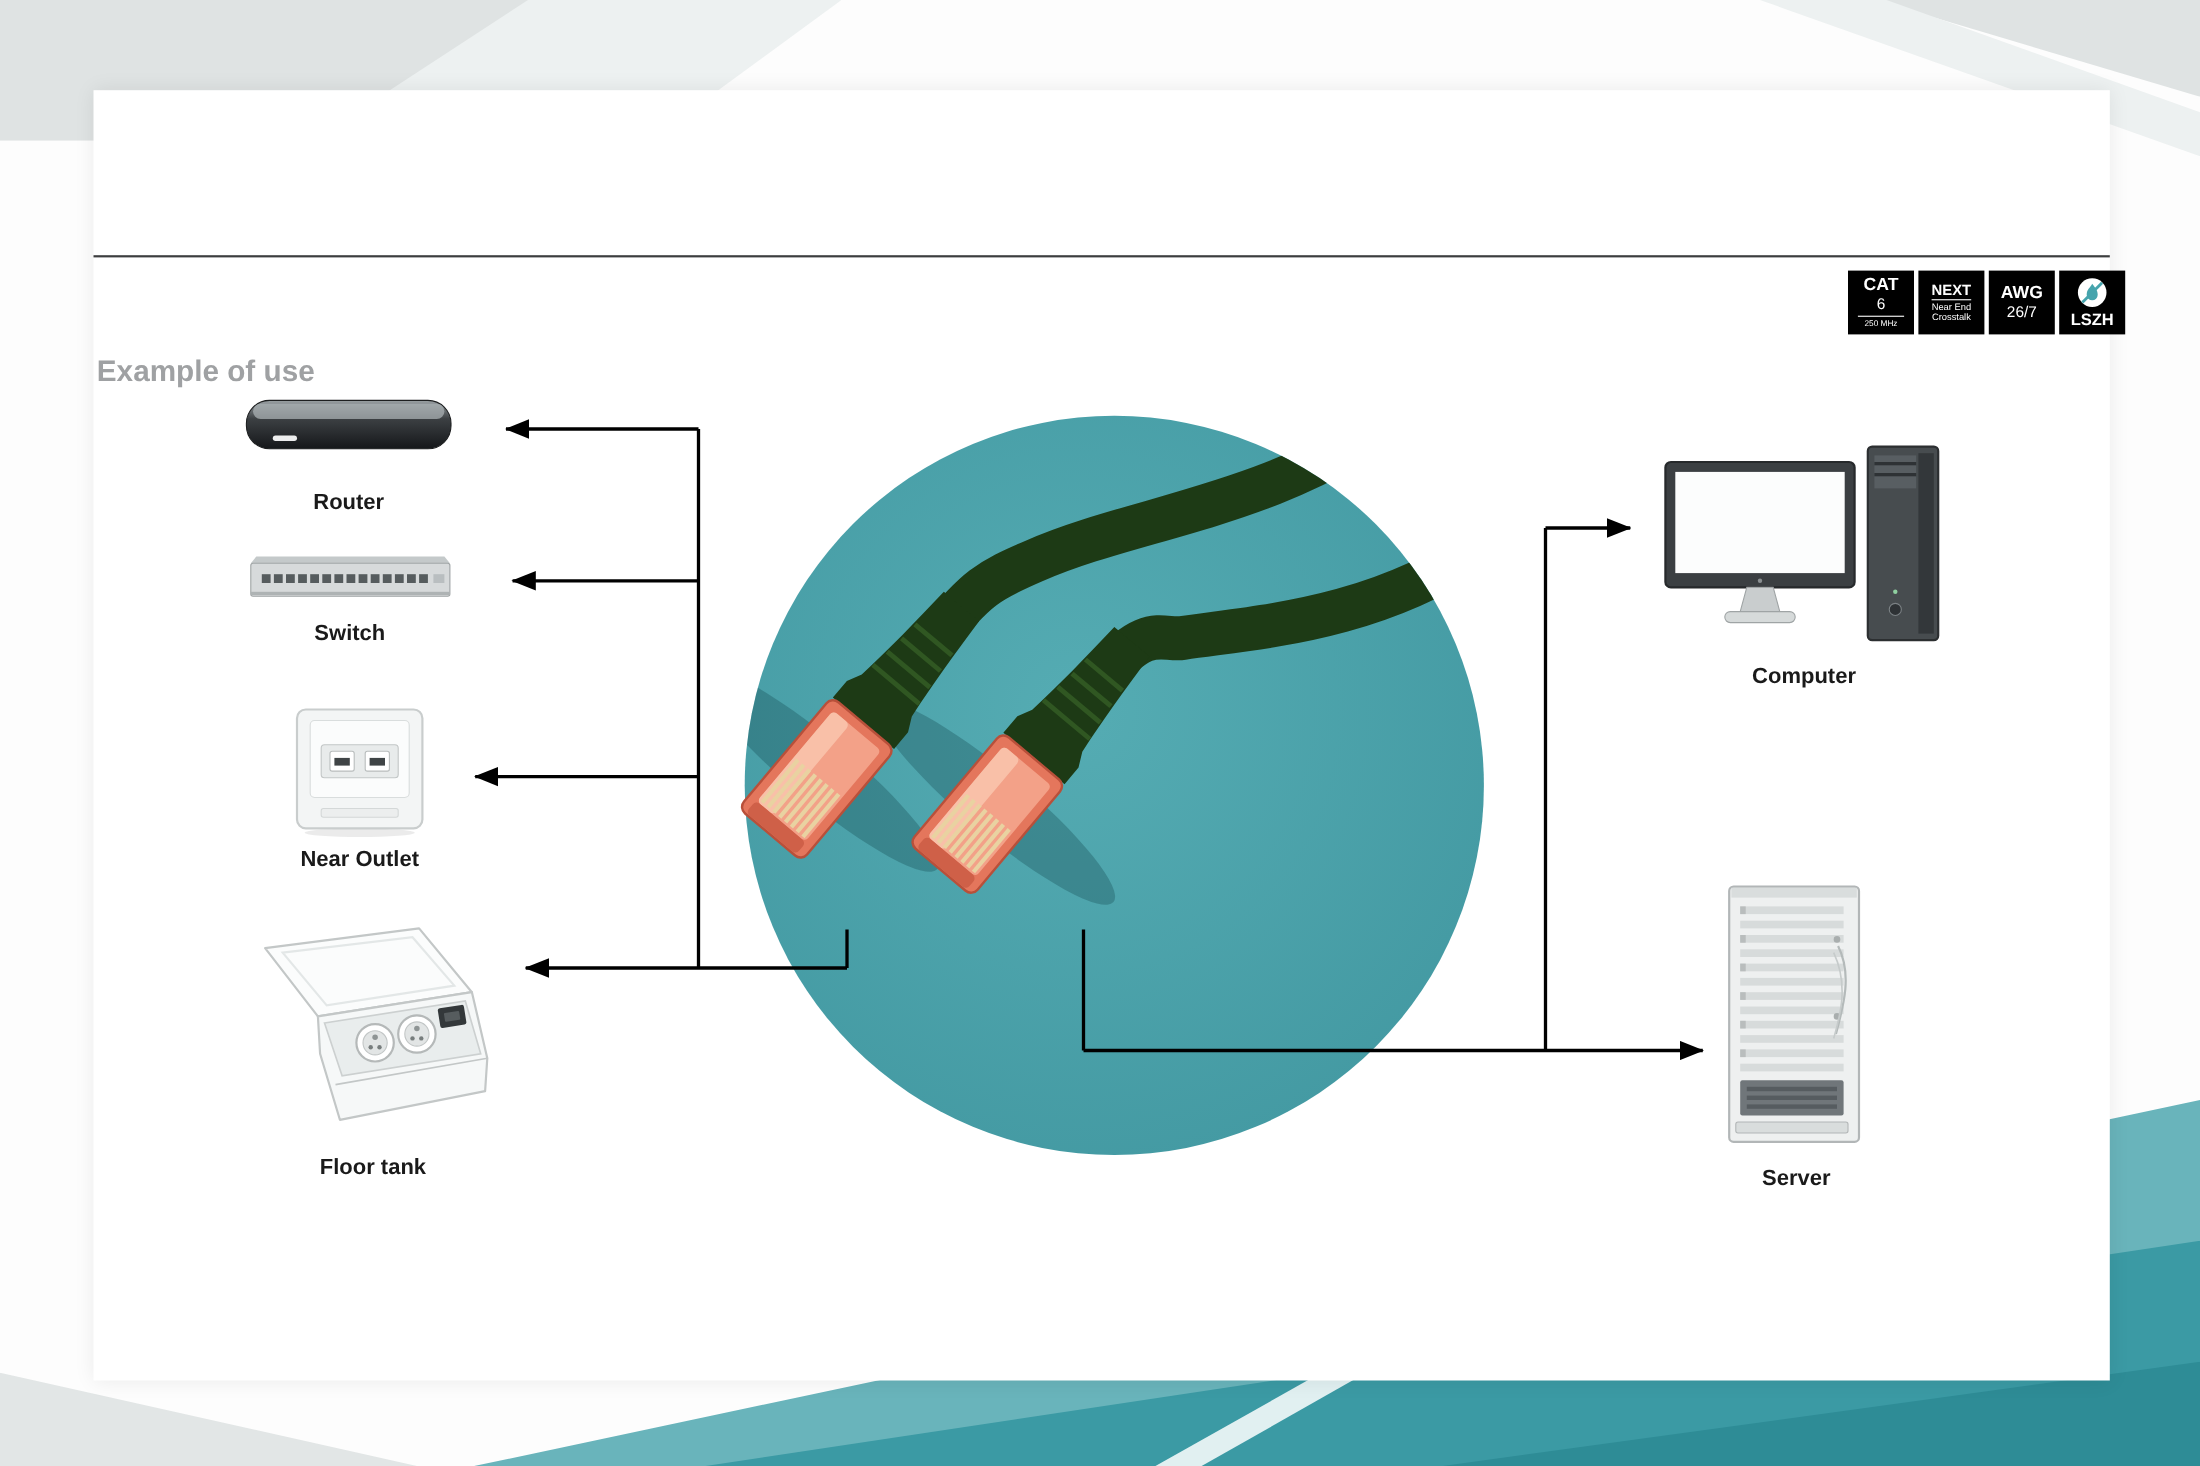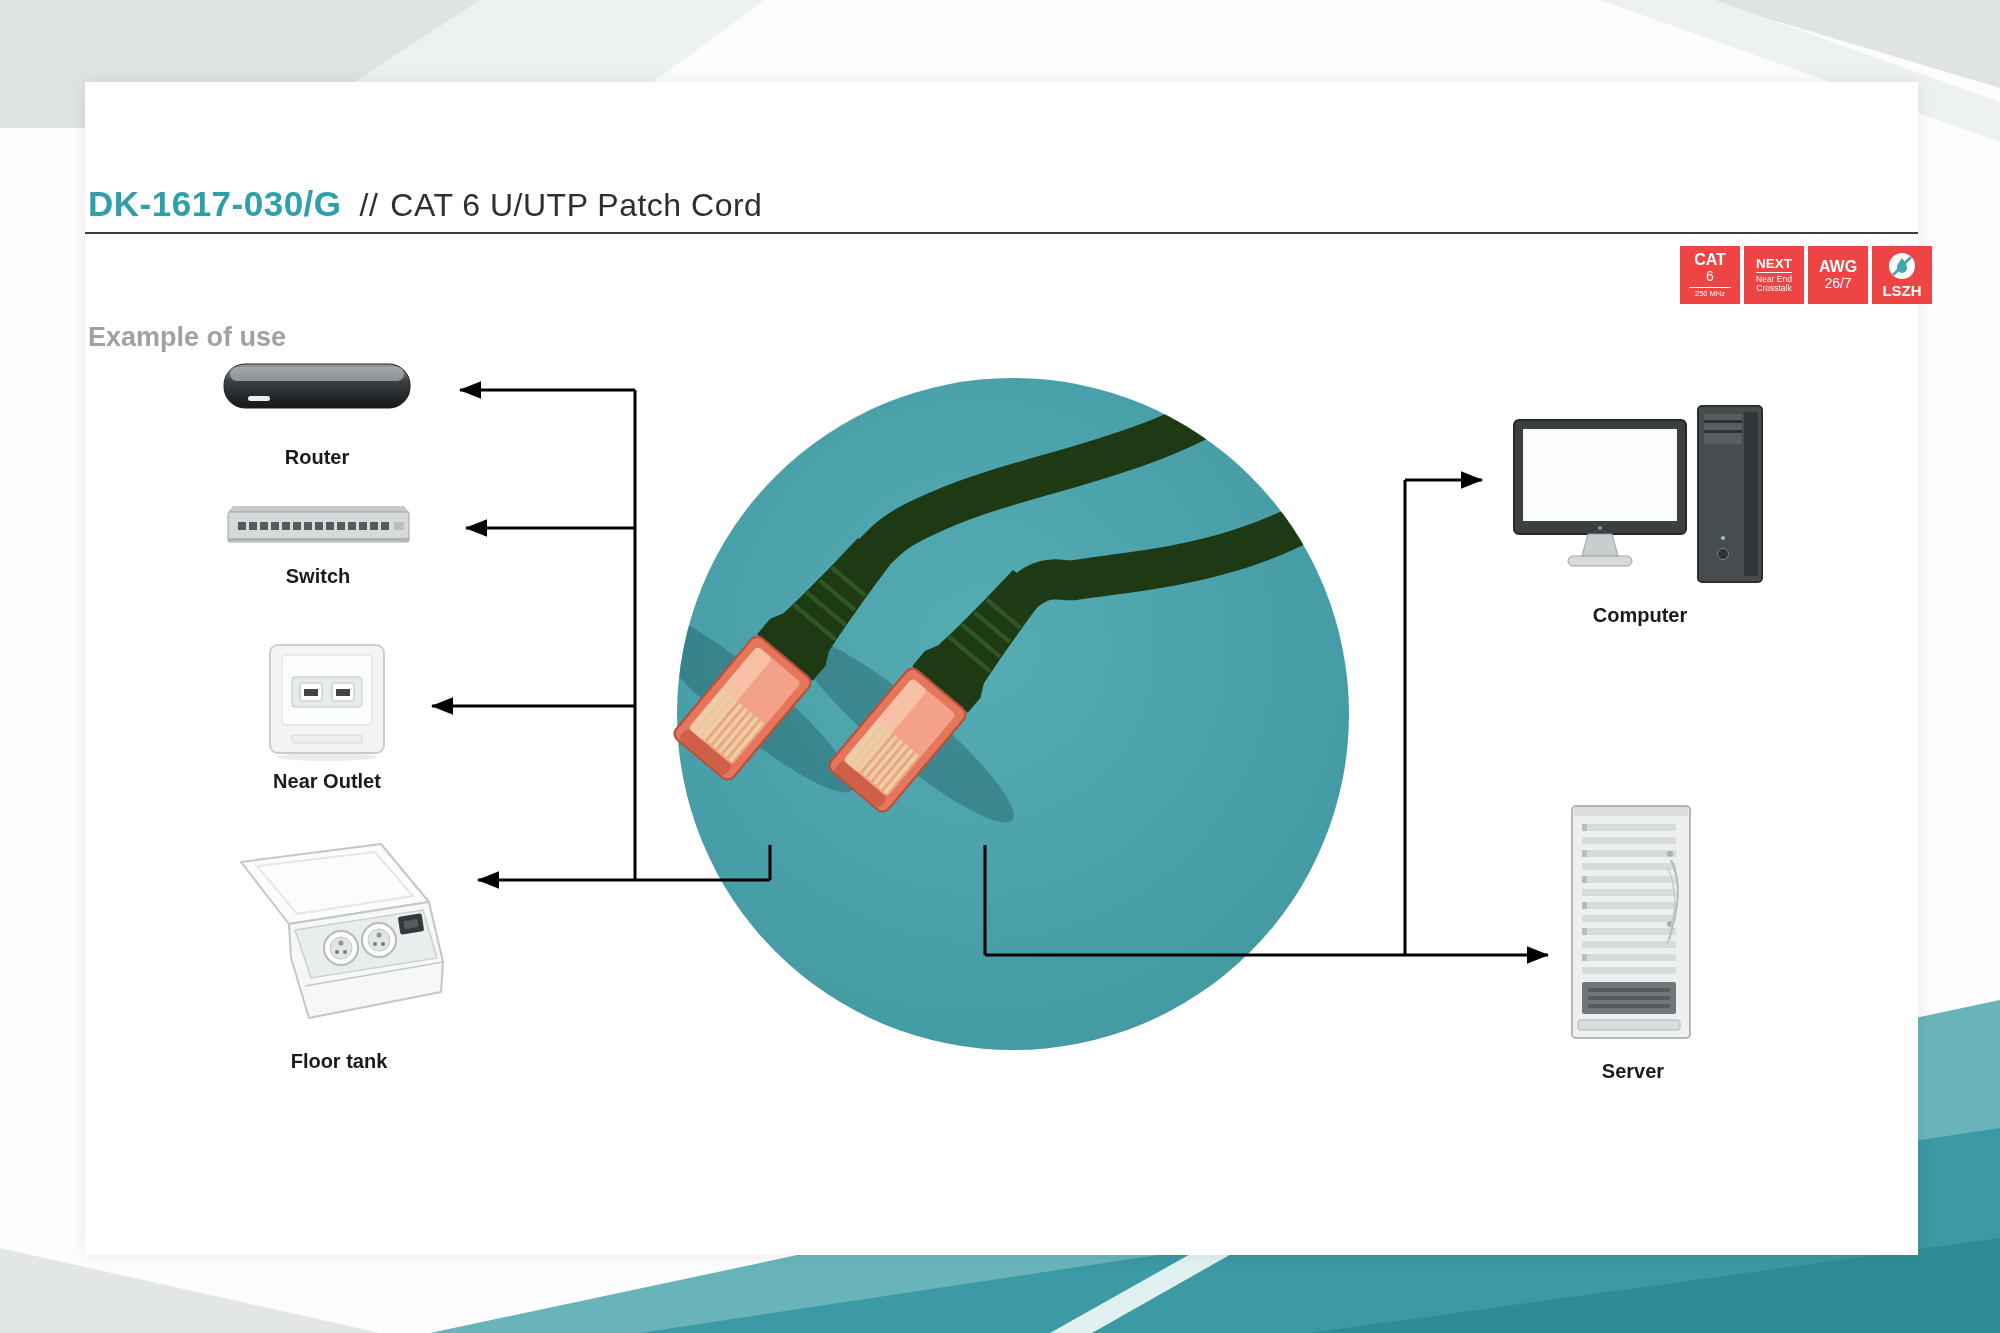--- a/index.html
+++ b/index.html
@@ -30,21 +30,21 @@
 
   .title { position:absolute; left:88px; top:184px; display:flex; align-items:baseline; white-space:nowrap; }
   .title .code { font-size:35px; font-weight:bold; color:#2f9faa; letter-spacing:.5px; }
   .title .sep  { font-size:32px; color:#2c2e2f; margin-left:18px; letter-spacing:.5px; }
   .title .pname{ font-size:32px; color:#2c2e2f; margin-left:12px; letter-spacing:.5px; }
 
   .rule { position:absolute; left:85px; top:232px; width:1833px; height:2px; background:#3c3e3f; }
 
   
   .badges { position:absolute; left:1680px; top:246px; display:flex; gap:4px; }
-  .badge { width:60px; height:58px; background:#ef4444; color:#fff; display:flex; flex-direction:column;
+  .badge { width:60px; height:58px; background:#000000; color:#fff; display:flex; flex-direction:column;
            align-items:center; justify-content:center; text-align:center; line-height:1.05; }
   .badge .b-top { font-weight:bold; font-size:16px; }
   .badge .b-mid { font-size:14px; }
   .badge .b-div { width:70%; height:1px; background:#fff; margin:3px 0 2px; }
   .badge .b-bot { font-size:7.5px; }
   .badge.next .b-top { font-size:13.5px; border-bottom:1.5px solid #fff; padding-bottom:1px; margin-bottom:2px; }
   .badge.next .b-mid, .badge.next .b-bot { font-size:8.5px; }
   .badge.lszh .b-bot { font-size:15px; font-weight:bold; margin-top:2px; }
 
   
@@ -67,25 +67,20 @@
   <div class="deco deco-tr2"></div>
   <div class="deco deco-bl"></div>
   <div class="deco deco-teal-light"></div>
   <div class="deco deco-teal-main"></div>
   <div class="deco deco-white-slash"></div>
   <div class="deco deco-teal-dark"></div>
 
   <div class="card"></div>
 
 
-  <div class="title">
-    <span class="code">DK-1617-030/G</span>
-    <span class="sep">//</span>
-    <span class="pname">CAT 6 U/UTP Patch Cord</span>
-  </div>
   <div class="rule"></div>
 
   <div class="badges">
     <div class="badge cat">
       <div class="b-top">CAT</div>
       <div class="b-mid">6</div>
       <div class="b-div"></div>
       <div class="b-bot">250 MHz</div>
     </div>
     <div class="badge next">

